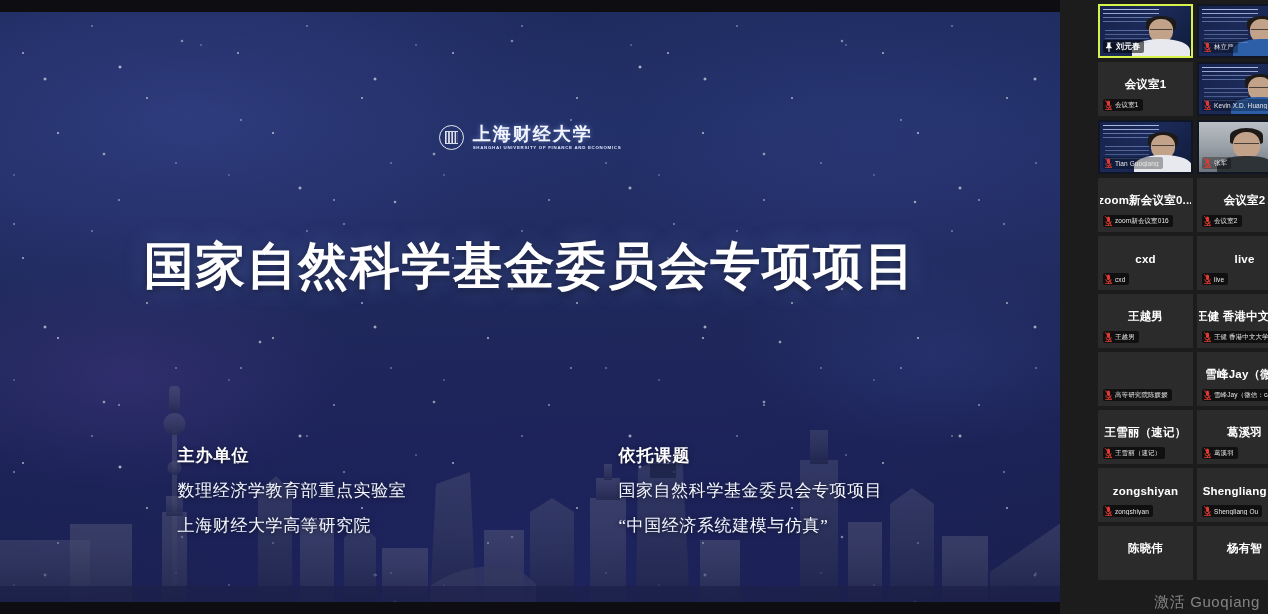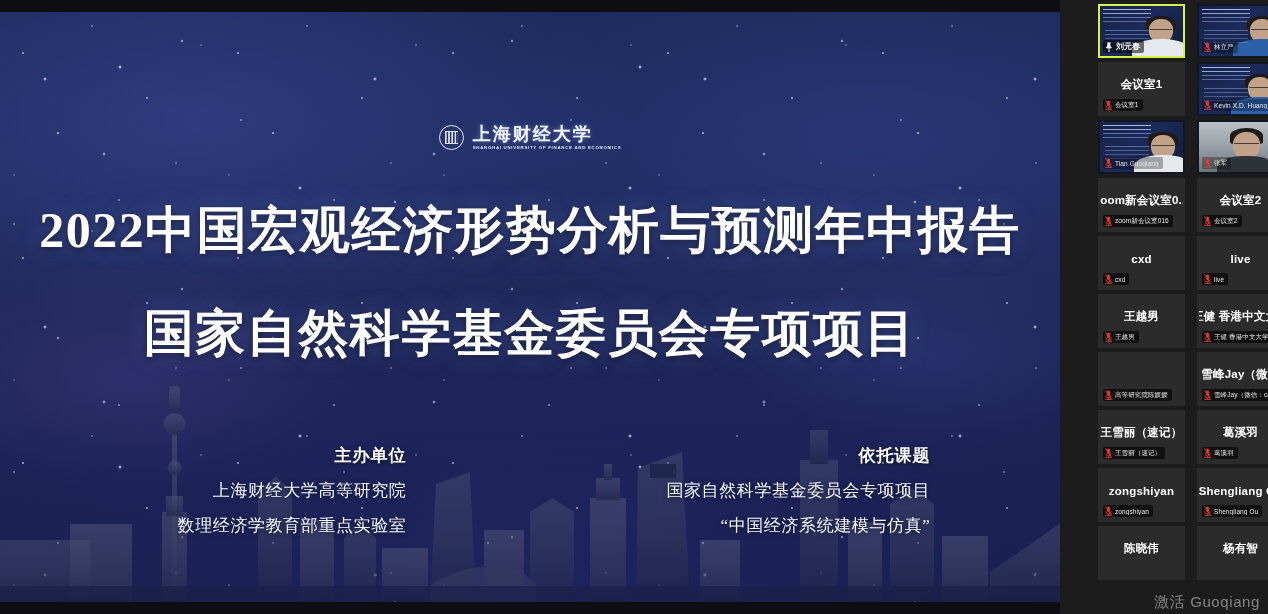--- a/index.html
+++ b/index.html
@@ -118,21 +118,21 @@
     text-shadow: 0 2px 9px rgba(0,0,0,.55), 0 0 22px rgba(130,170,255,.35);
   }
   .title-main { font-size: 50px; letter-spacing: 1.5px; }
   .title-sub  { font-size: 50px; letter-spacing: 1.5px; margin-top: 36px; }
 
   
   #slide-footer {
     position: absolute; left: 0; right: 0; top: 432px;
     display: flex; justify-content: center; gap: 212px;
   }
-  .foot-col { text-align: right; margin-left: 48px; }
+  .foot-col { text-align: left; }
   .foot-col .fc-head {
     font-family: "Liberation Serif", "DejaVu Serif", serif;
     font-size: 17px; font-weight: 700; color: #ffffff; letter-spacing: 1px;
     text-shadow: 0 1px 5px rgba(0,0,0,.6);
   }
   .foot-col .fc-line {
     font-family: "Liberation Serif", "DejaVu Serif", serif;
     font-size: 17px; color: #f4f7ff; letter-spacing: .6px; margin-top: 12px;
     text-shadow: 0 1px 5px rgba(0,0,0,.6);
   }
@@ -147,21 +147,21 @@
   #tile-grid {
     position: absolute;
     left: 38px; top: 4px;
     width: 194px;
     display: grid;
     grid-template-columns: 95px 95px;
     gap: 4px 4px;
   }
   .tile {
     position: relative;
-    width: 87px; height: 54px;
+    width: 95px; height: 54px;
     background: #2b2b2b;
     overflow: hidden;
     border: 2px solid transparent;
   }
   .tile.active { border-color: #d7f24a; }
   .tile.has-video { background: #101624; }
 
   
   .vid {
     position: absolute; inset: 0;
@@ -323,29 +323,28 @@
 
       <div id="slide-logo">
         <span id="logo-seal"></span>
         <span id="logo-text-wrap">
           <span id="logo-cn">上海财经大学</span>
           <span id="logo-en">SHANGHAI UNIVERSITY OF FINANCE AND ECONOMICS</span>
         </span>
       </div>
 
       <div id="slide-titles">
-        <div class="title-main">2022中国宏观经济形势分析与预测年中报告</div>
         <div class="title-sub">国家自然科学基金委员会专项项目</div>
       </div>
 
       <div id="slide-footer">
         <div class="foot-col">
           <div class="fc-head">主办单位</div>
+          <div class="fc-line">数理经济学教育部重点实验室</div>
           <div class="fc-line">上海财经大学高等研究院</div>
-          <div class="fc-line">数理经济学教育部重点实验室</div>
         </div>
         <div class="foot-col">
           <div class="fc-head">依托课题</div>
           <div class="fc-line">国家自然科学基金委员会专项项目</div>
           <div class="fc-line">“中国经济系统建模与仿真”</div>
         </div>
       </div>
 
     </div>
   </div>

